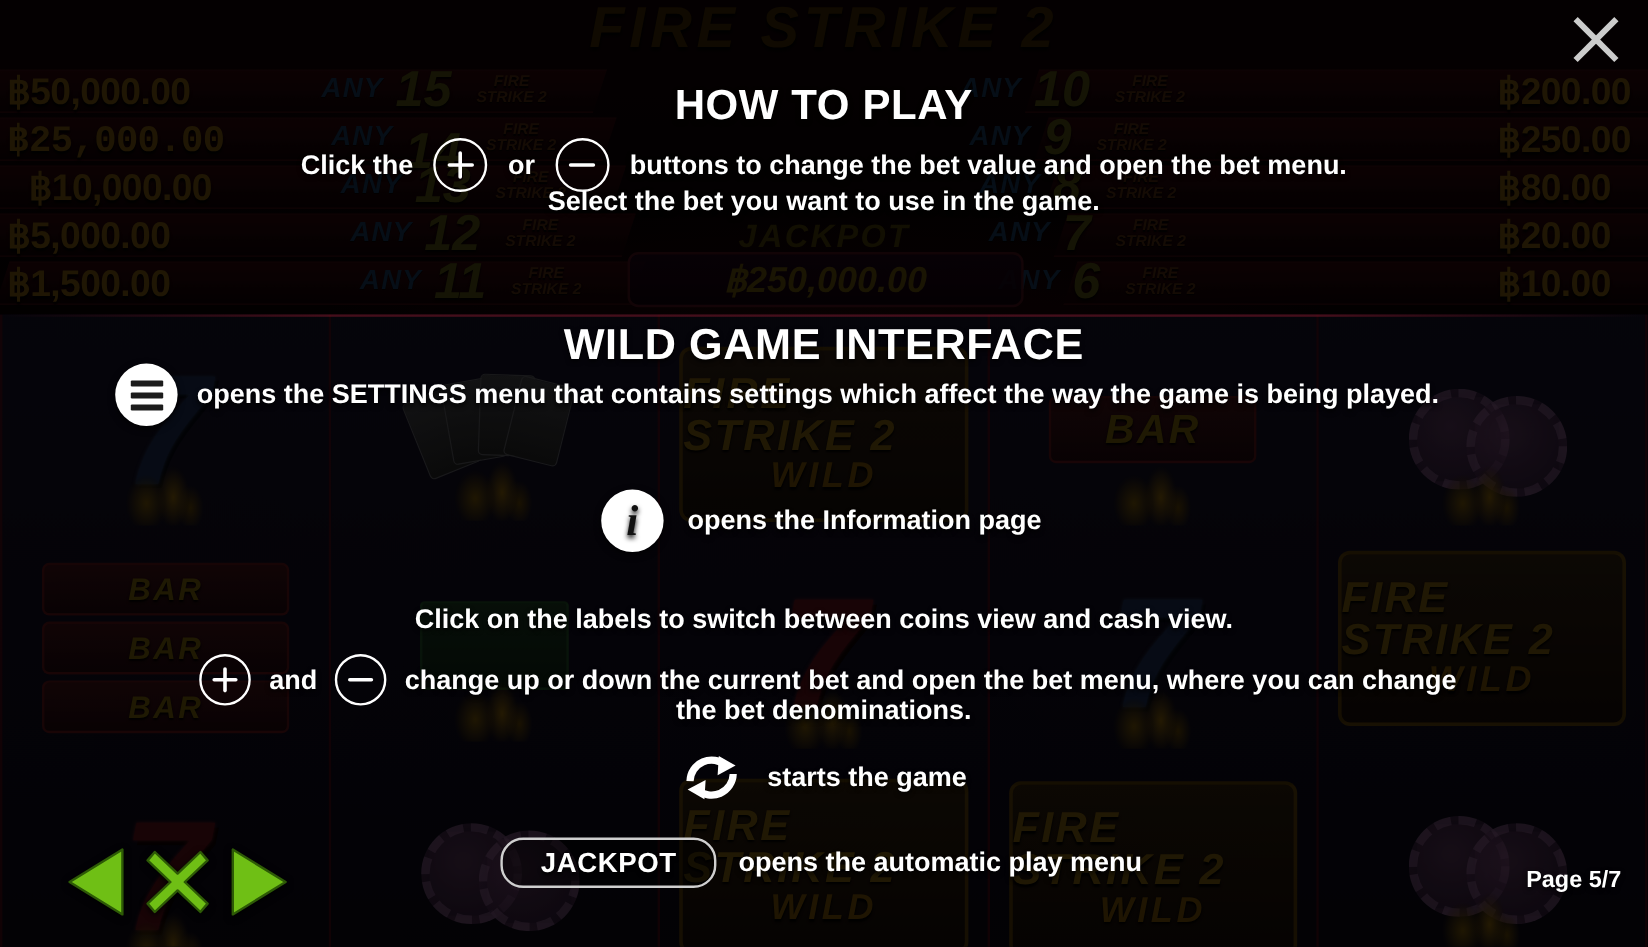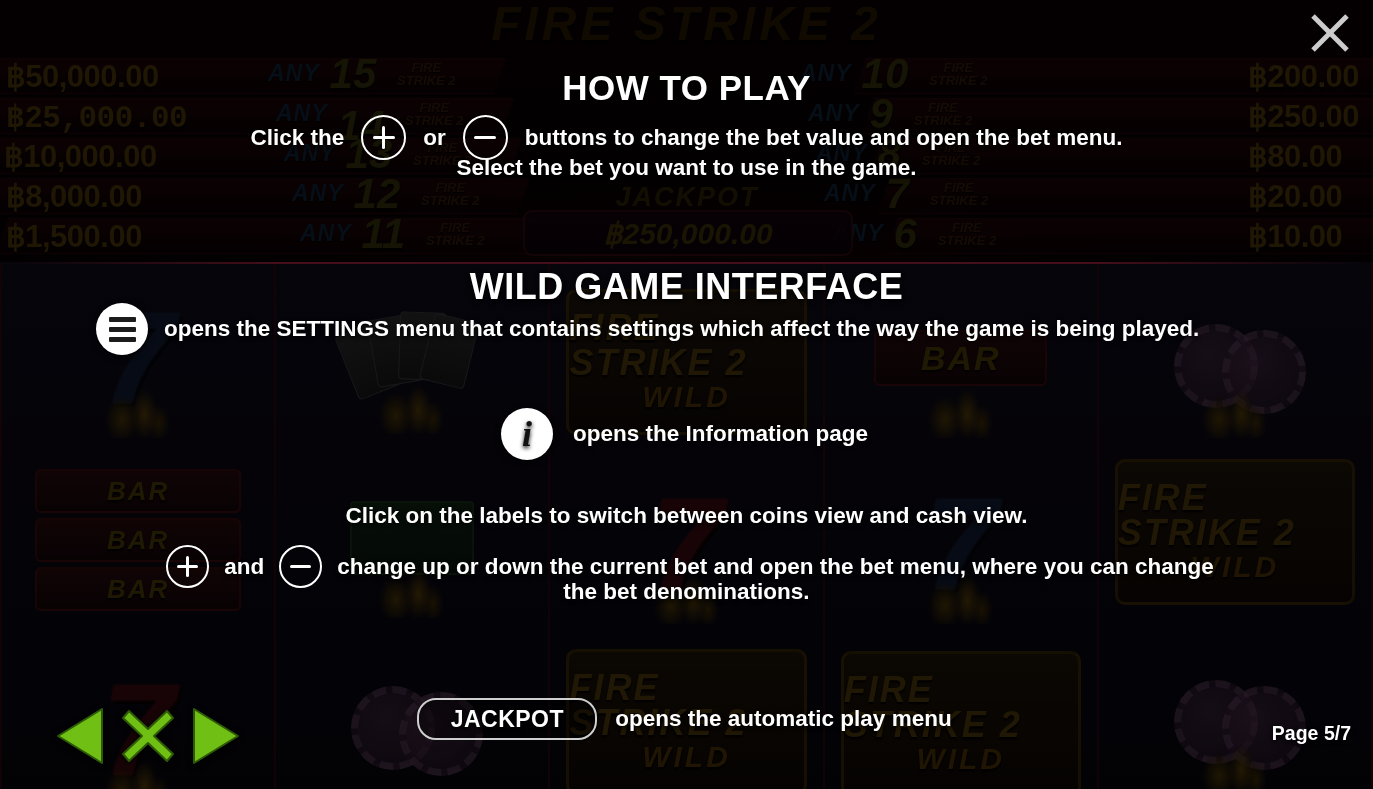--- a/index.html
+++ b/index.html
@@ -395,22 +395,22 @@
         <span class="pt-logo" style="margin-left:14px;width:72px;">FIRE STRIKE 2</span>
       </div>
       <div class="pt-row" style="left:300px; top:215px;">
         <span class="pt-any">ANY</span>
         <span class="pt-num" style="margin-left:10px;">11</span>
         <span class="pt-logo" style="margin-left:14px;width:72px;">FIRE STRIKE 2</span>
       </div>
 
       <div class="pt-row pt-amt" style="left:6px;  top:58px;">฿50,000.00</div>
       <div class="pt-row pt-amt" style="left:6px;  top:98px;font-family:Liberation Mono, monospace;">฿25,000.00</div>
-      <div class="pt-row pt-amt" style="left:4px;  top:138px;">฿10,000.00</div>
-      <div class="pt-row pt-amt" style="left:6px;  top:178px;">฿8,000.00</div>
+      <div class="pt-row pt-amt" style="left:24px;  top:138px;">฿10,000.00</div>
+      <div class="pt-row pt-amt" style="left:6px;  top:178px;">฿5,000.00</div>
       <div class="pt-row pt-amt" style="left:6px;  top:218px;">฿1,500.00</div>
 
       <div class="pt-band" style="left:860px; top:58px; width:520px; transform:skewX(-18deg);"></div>
       <div class="pt-band" style="left:868px; top:98px; width:520px; transform:skewX(-18deg);"></div>
       <div class="pt-band" style="left:876px; top:138px; width:520px; transform:skewX(-18deg);"></div>
       <div class="pt-band" style="left:884px; top:178px; width:520px; transform:skewX(-18deg);"></div>
       <div class="pt-band" style="left:892px; top:218px; width:520px; transform:skewX(-18deg);"></div>
 
       <div class="pt-row" style="left:800px; top:55px;">
         <span class="pt-any">ANY</span>
@@ -602,20 +602,31 @@
           <span class="vbar"></span>
       </span>
       <span class="txt">and</span>
       <span class="circ sm">
         <span class="hbar"></span>
       </span>
       <span class="txt">change up or down the current bet and open the bet menu, where you can change</span>
     </div>
     <div class="line block" style="top:579px;">the bet denominations.</div>
 
+    <div class="line" style="top:620px;">
+      <span class="spin-icon">
+        <svg width="60" height="56" viewBox="0 0 60 56" aria-hidden="true">
+          <path d="M12 31 A18 18 0 0 1 42 18" fill="none" stroke="#ffffff" stroke-width="6" stroke-linecap="butt"></path>
+          <polygon points="36,10 50,18 35,26" fill="#ffffff"></polygon>
+          <path d="M48 25 A18 18 0 0 1 18 38" fill="none" stroke="#ffffff" stroke-width="6" stroke-linecap="butt"></path>
+          <polygon points="24,46 10,38 25,30" fill="#ffffff"></polygon>
+        </svg>
+      </span>
+      <span class="txt" style="margin-left:12px;">starts the game</span>
+    </div>
 
     <div class="line" style="top:698px;">
       <span class="autoplay-btn">JACKPOT</span>
       <span class="txt" style="margin-left:14px;">opens the automatic play menu</span>
     </div>
 
     <div class="nav">
       <span class="nav-btn">
         <svg width="56" height="62" viewBox="0 0 56 62" aria-hidden="true">
           <path d="M50 4 L50 58 L6 31 Z" fill="#6FBF15" stroke="#2d5a06" stroke-width="2" stroke-linejoin="round"></path>

